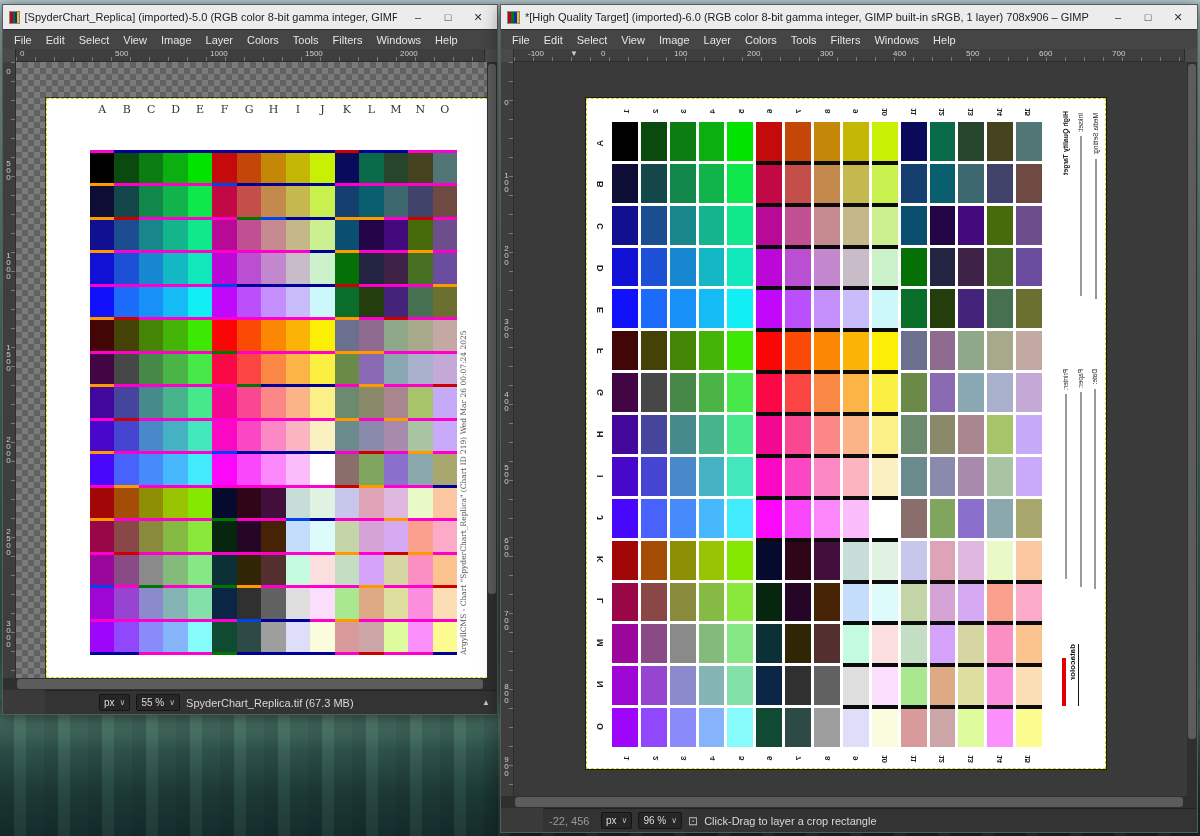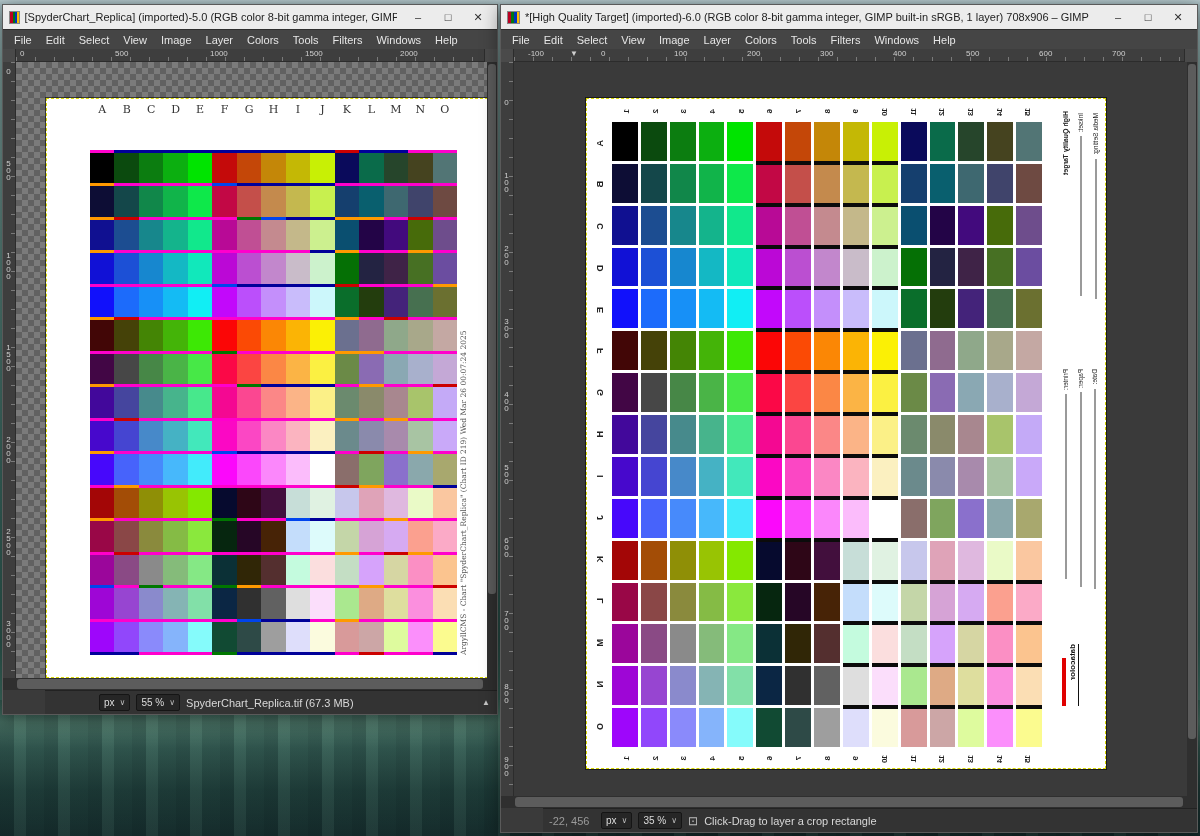--- a/index.html
+++ b/index.html
@@ -1326,19 +1326,19 @@
   <div class="hscroll-row">
     <div class="hscroll-thumb" style="left:14px;right:14px;"></div>
   </div>
   <div class="statusbar">
     <span class="pos-label">-22, 456</span>
     <div class="dropdown">
       <span>px</span>
         <span class="dd-arrow">∨</span>
     </div>
     <div class="dropdown">
-      <span>35 %</span>
+      <span>96 %</span>
         <span class="dd-arrow">∨</span>
     </div>
     <span style="font-size:12px;color:#bbb;">⊡</span>
     <span>Click-Drag to layer a crop rectangle</span>
   </div>
 </div>
 
 </body></html>

